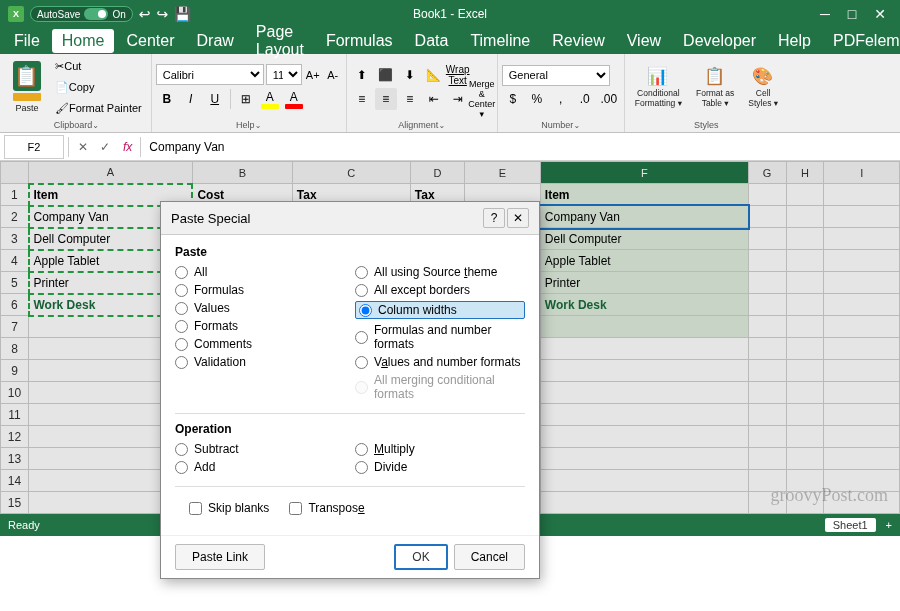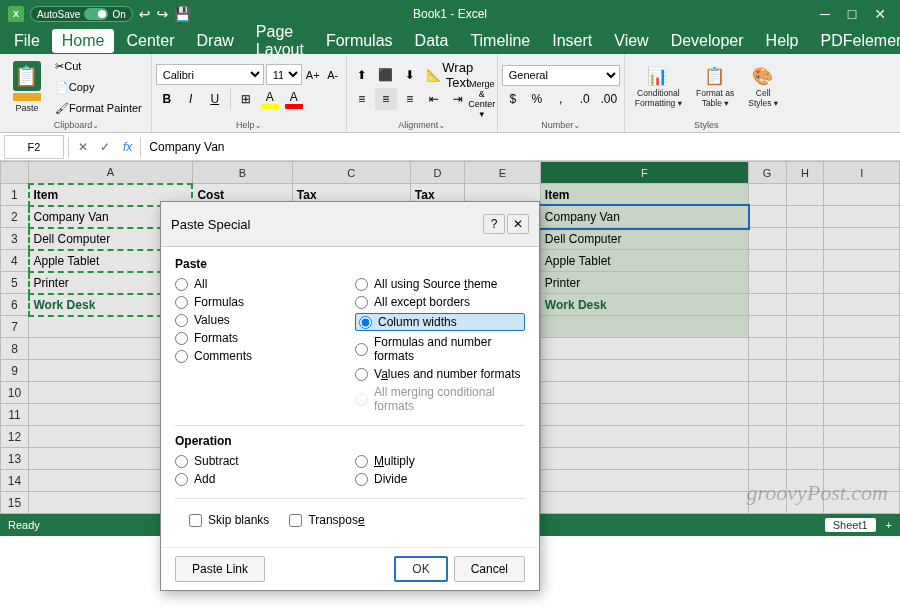--- a/index.html
+++ b/index.html
@@ -73,21 +73,21 @@
       width: 60px; height: 24px; border: 1px solid #ccc; font-size: 11px;
       padding: 0 20px; text-align: center;
     }
     .formula-divider { width: 1px; height: 20px; background: #ccc; }
     .formula-btns { display: flex; gap: 2px; }
     .formula-btn { width: 20px; height: 20px; background: none; border: none; cursor: pointer; font-size: 12px; color: #666; }
     .formula-input {
       flex: 1; height: 22px; border: none; outline: none; font-size: 12px;
       padding: 0 4px;
     }
-    .fx-label { font-size: 12px; color: #3b82f6; font-style: italic; padding: 0 4px; }
+    .fx-label { font-size: 12px; color: #be185d; font-style: italic; padding: 0 4px; }
     .spreadsheet {
       flex: 1;
       overflow: auto;
     }
     table.sheet {
       border-collapse: collapse;
       width: 100%;
     }
     table.sheet th, table.sheet td {
       border: 1px solid #d0d0d0;
@@ -144,21 +144,21 @@
     .dialog {
       background: white;
       border: 1px solid #888;
       box-shadow: 2px 4px 12px rgba(0,0,0,0.3);
       width: 380px;
       font-size: 12px;
     }
     .dialog-title-bar {
       background: #f0f0f0;
       border-bottom: 1px solid #ccc;
-      padding: 12px 10px;
+      padding: 6px 10px;
       display: flex;
       align-items: center;
       justify-content: space-between;
       font-size: 13px;
     }
     .dialog-title-actions { display: flex; gap: 2px; }
     .dialog-btn-small {
       width: 22px; height: 20px; background: none; border: 1px solid #bbb;
       cursor: pointer; font-size: 12px; border-radius: 2px;
     }
@@ -189,23 +189,22 @@
     }
     .dialog-action-btn.primary {
       background: white; border: 2px solid #1e73c3; color: #333;
     }
 
     
     .watermark {
       position: absolute;
       bottom: 8px;
       right: 12px;
-      font-size: 22px;
+      font-size: 18px;
       color: rgba(0,0,0,0.25);
-      font-style: italic;
       pointer-events: none;
       font-family: Georgia, serif;
     }
 
     
     .status-bar {
       height: 22px; background: #217346; color: white;
       display: flex; align-items: center; padding: 0 8px;
       font-size: 11px; justify-content: space-between;
     }
@@ -286,21 +285,21 @@
 
 <div class="menu-bar">
   <div class="menu-item">File</div>
   <div class="menu-item active">Home</div>
   <div class="menu-item">Center</div>
   <div class="menu-item">Draw</div>
   <div class="menu-item">Page Layout</div>
   <div class="menu-item">Formulas</div>
   <div class="menu-item">Data</div>
   <div class="menu-item">Timeline</div>
-  <div class="menu-item">Insert</div>
+  <div class="menu-item">Review</div>
   <div class="menu-item">View</div>
   <div class="menu-item">Developer</div>
   <div class="menu-item">Help</div>
   <div class="menu-item">PDFelement</div>
 </div>
 
 <div class="ribbon-wrap">
   <div class="ribbon-main">
 
     <div class="rgrp">
@@ -365,42 +364,42 @@
     </div>
 
     <div class="rgrp">
       <div class="rgrp-top">
         <div class="align-area">
           <div class="align-row">
             <button class="fmt-btn">⬆</button>
             <button class="fmt-btn">⬛</button>
             <button class="fmt-btn">⬇</button>
             <button class="fmt-btn">📐</button>
-            <button class="fmt-btn" style="font-size:13px;">Wrap Text</button>
+            <button class="fmt-btn" style="font-size:10px;text-decoration:underline;">Wrap Text</button>
           </div>
           <div class="align-row">
             <button class="fmt-btn">≡</button>
             <button class="fmt-btn" style="background:#e0e0e0;">≡</button>
             <button class="fmt-btn">≡</button>
             <button class="fmt-btn">⇤</button>
             <button class="fmt-btn">⇥</button>
             <button class="fmt-btn" style="font-size:9px;">Merge &amp; Center ▾</button>
           </div>
         </div>
       </div>
       <div class="rgrp-label">
         <span>Alignment</span>
         <span class="expand-arrow">⌄</span>
       </div>
     </div>
 
     <div class="rgrp">
       <div class="rgrp-top">
         <div class="number-area">
-          <select class="inline-select" style="width:118px;">
+          <select class="inline-select" style="width:108px;">
             <option>General</option>
           </select>
           <div class="font-row">
             <button class="fmt-btn">$</button>
             <button class="fmt-btn">%</button>
             <button class="fmt-btn">,</button>
             <button class="fmt-btn">.0</button>
             <button class="fmt-btn">.00</button>
           </div>
         </div>
@@ -683,20 +682,24 @@
               <label for="opt-values">Values</label>
             </div>
             <div class="radio-option">
               <input type="radio" name="paste" id="opt-formats" style="">
               <label for="opt-formats">Formats</label>
             </div>
             <div class="radio-option">
               <input type="radio" name="paste" id="opt-comments" style="">
               <label for="opt-comments">Comments</label>
             </div>
+            <div class="radio-option">
+              <input type="radio" name="paste" id="opt-validation" style="">
+              <label for="opt-validation">Validation</label>
+            </div>
           </div>
           <div class="dialog-col">
             <div class="radio-option">
               <input type="radio" name="paste" id="opt-all-source" style="">
               <label for="opt-all-source">All using Source <u>t</u>heme</label>
             </div>
             <div class="radio-option">
               <input type="radio" name="paste" id="opt-except-borders" style="">
               <label for="opt-except-borders">All except borders</label>
             </div>

